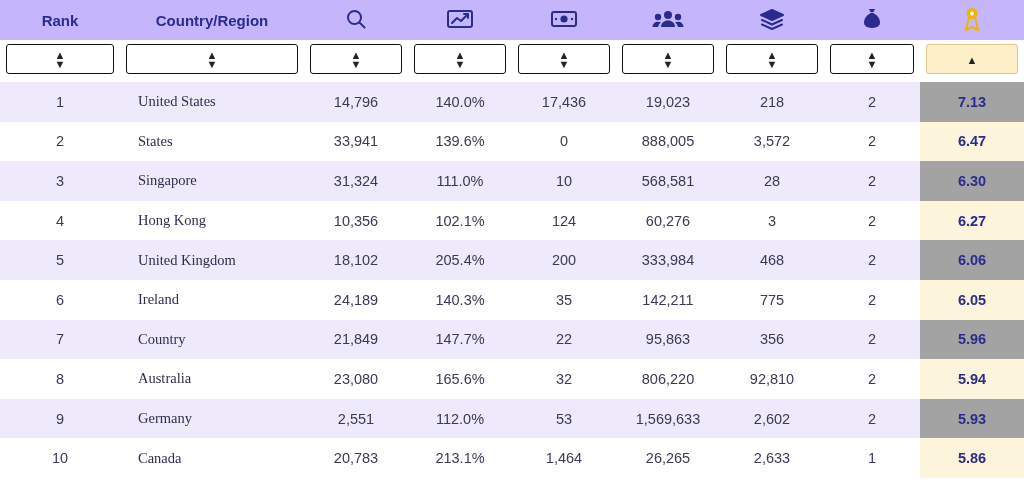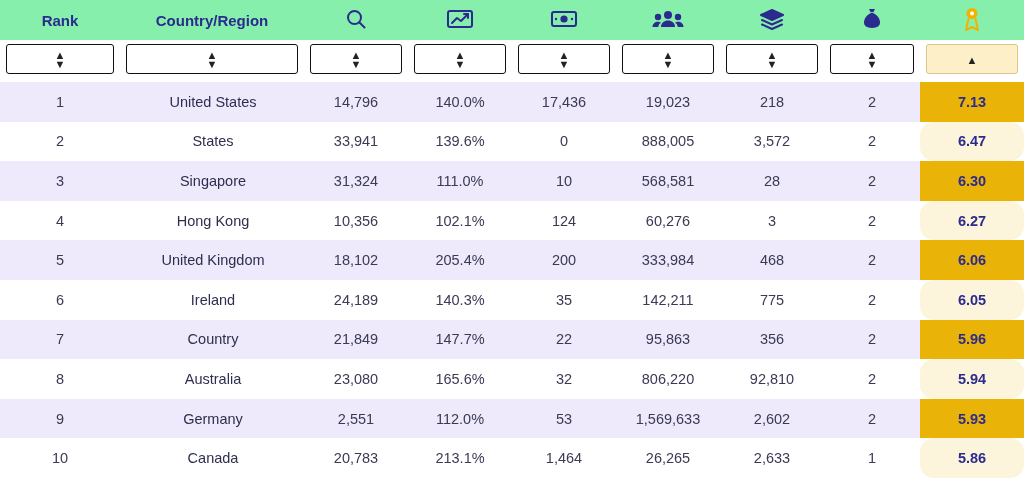--- a/index.html
+++ b/index.html
@@ -30,21 +30,21 @@
   .ranking-table col.c-score     { width: 104px; }
 
   thead th.head-cell {
     height: 40px;
     vertical-align: middle;
     text-align: center;
     font-size: 15px;
     font-weight: bold;
     color: #2b2b8f;
     padding: 0;
-    background: #86efac;
+    background: #c4b5fd;
   }
   thead th.head-cell.score-head {
     color: #f0b400;
   }
   .head-icon {
     display: inline-block;
     line-height: 1;
   }
   .head-icon svg { display: block; margin: 0 auto; }
 
@@ -81,29 +81,29 @@
     height: 39.6px;
     font-size: 14.5px;
     padding: 0 16px;
     vertical-align: middle;
     border: none;
   }
   tbody tr.odd td { background: #eeeafb; }
   tbody tr.even td { background: #ffffff; }
 
   td.rank-cell { text-align: center; color: #3a3a55; }
-  td.country-cell { text-align: center; color: #2e2e4f; padding-left: 18px; }
+  td.country-cell { text-align: left; color: #2e2e4f; padding-left: 18px; font-family: Liberation Serif, serif; }
   td.num-cell { text-align: center; color: #3a3a55; }
   td.score-cell {
     text-align: center;
     font-weight: bold;
     color: #2b2b8f;
   }
-  tbody tr.odd td.score-cell { background: #eab308; }
-  tbody tr.even td.score-cell { background: #fdf4dc; border-radius: 14px; }
+  tbody tr.odd td.score-cell { background: #a3a3a3; }
+  tbody tr.even td.score-cell { background: #fdf4dc; }
 </style>
 </head>
 <body>
 
 <table class="ranking-table">
   <colgroup>
     <col class="c-rank">
       <col class="c-country">
       <col class="c-search">
       <col class="c-trend">

